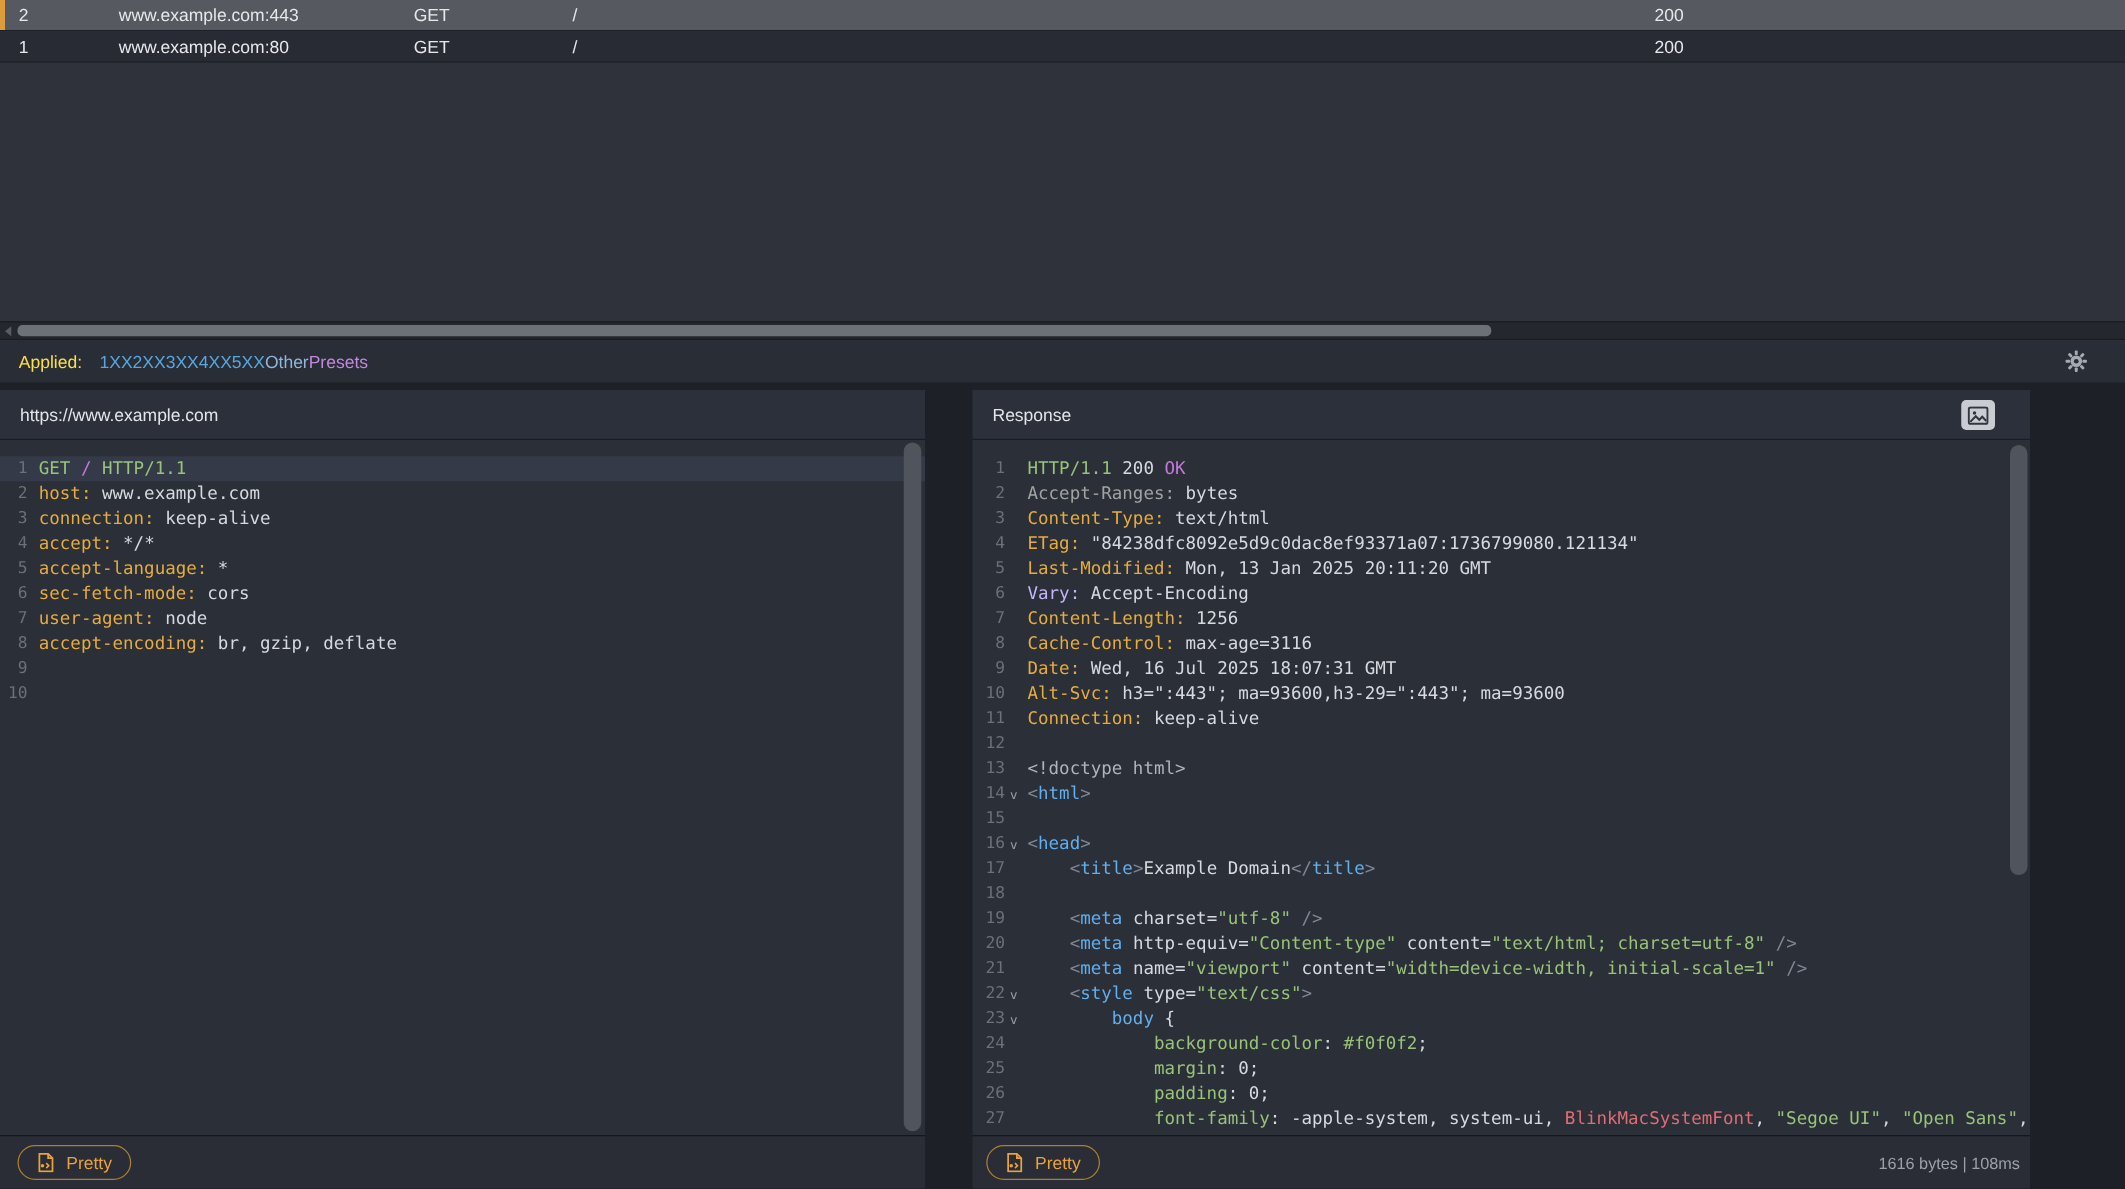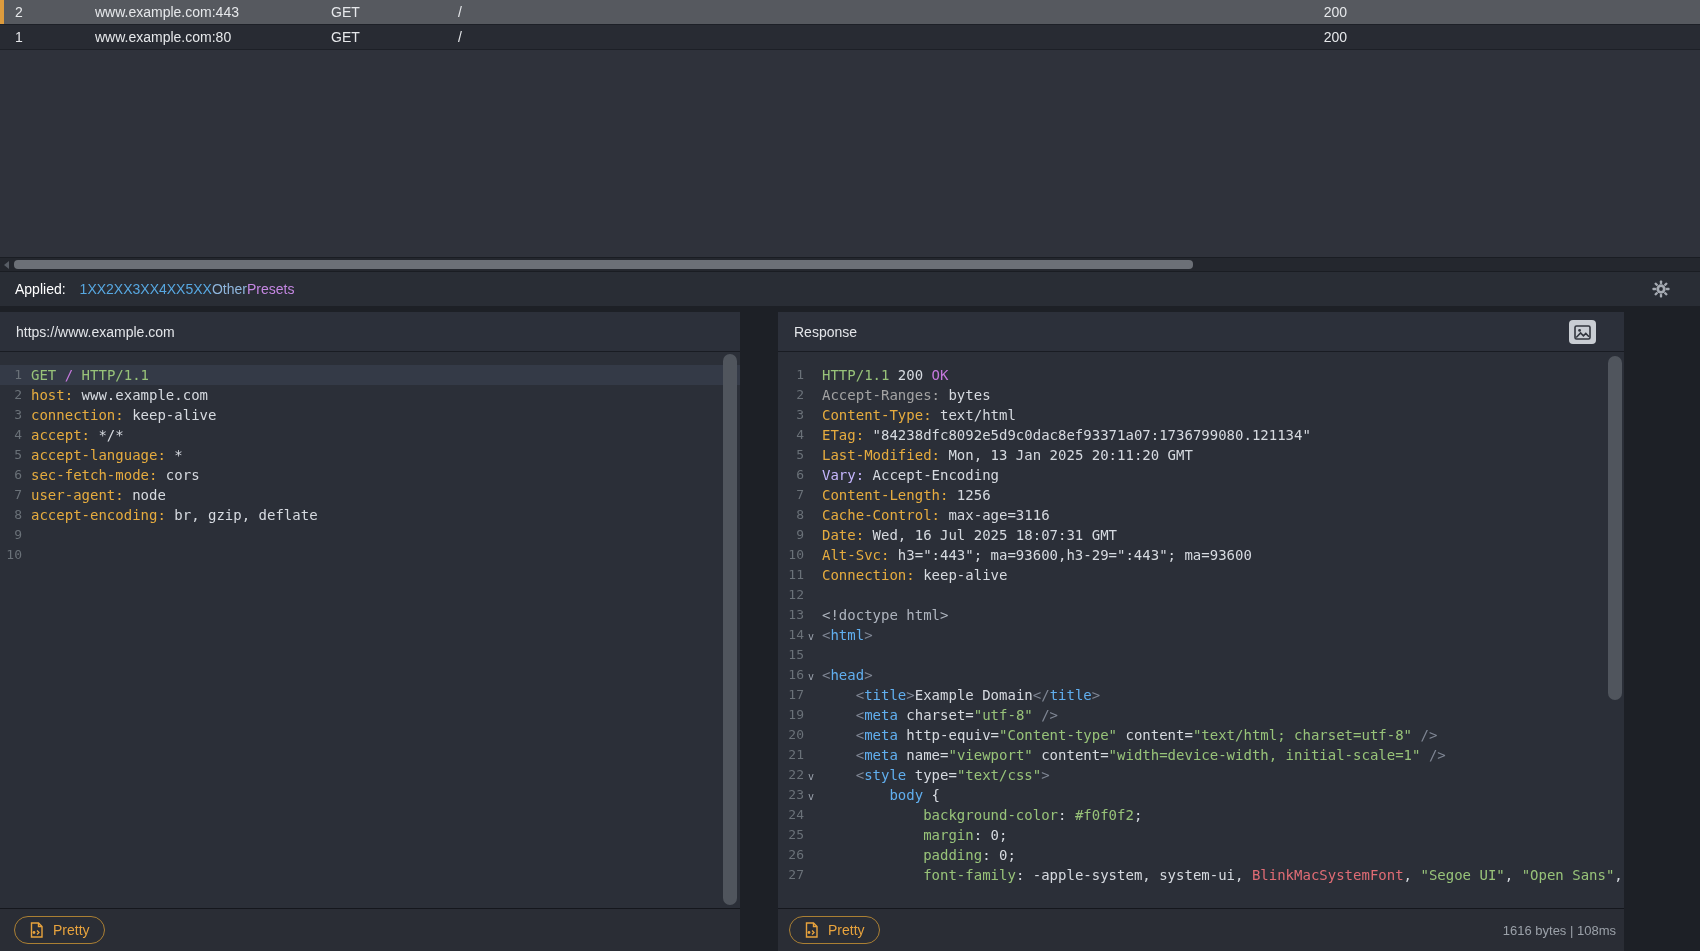--- a/index.html
+++ b/index.html
@@ -20,21 +20,21 @@
   .c-status { left:1236px; width:111px; text-align:right; }
   .c-query { left:1381px; } .c-stat { left:1674px; }
 
   .hscroll { position:absolute; left:0; top:257px; width:1700px; height:14px; background:#24272e; border-top:1px solid #1a1d23; }
   .hthumb  { position:absolute; left:14px; top:2px; width:1179px; height:9px; background:#6c7077; border-radius:4px; }
   .harrow  { position:absolute; left:4px; top:3px; width:0; height:0; border-top:4px solid transparent; border-bottom:4px solid transparent; border-right:5px solid #585d65; }
 
   
   .filter-bar { position:absolute; left:0; top:271px; width:1700px; height:35px; background:#292d35; border-top:1px solid #1a1d23;
                 display:flex; align-items:center; padding-left:15px; gap:14px; font-size:14px; }
-  .filter-label { color:#ffffff; }
+  .filter-label { color:#fde047; }
   .flink { cursor:pointer; }
   .gearwrap { position:absolute; right:30px; top:50%; transform:translateY(-50%); width:18px; height:18px; cursor:pointer; }
 
   
   .pane { position:absolute; top:312px; height:639px; display:flex; flex-direction:column;border-radius:23px; }
   .pane-left  { left:0;    width:740px; }
   .pane-right { left:778px; width:846px; }
   .pane-header { height:40px; flex:none; background:#2c303a; border-bottom:1px solid #191c23; display:flex; align-items:center;
                  padding:0 16px; font-size:14px; color:#e3e5e9; position:relative; }
   .editor { flex:1; background:#2b2f38; position:relative; overflow:hidden; padding-top:13px;
@@ -181,20 +181,21 @@
           <div class="line"><span class="ln">8</span><span class="fold"></span><span class="code"><span style="color: rgb(230, 172, 63);">Cache-Control:</span><span style="color: rgb(214, 218, 224);"> max-age=3116</span></span></div>
           <div class="line"><span class="ln">9</span><span class="fold"></span><span class="code"><span style="color: rgb(230, 172, 63);">Date:</span><span style="color: rgb(214, 218, 224);"> Wed, 16 Jul 2025 18:07:31 GMT</span></span></div>
           <div class="line"><span class="ln">10</span><span class="fold"></span><span class="code"><span style="color: rgb(230, 172, 63);">Alt-Svc:</span><span style="color: rgb(214, 218, 224);"> h3=":443"; ma=93600,h3-29=":443"; ma=93600</span></span></div>
           <div class="line"><span class="ln">11</span><span class="fold"></span><span class="code"><span style="color: rgb(230, 172, 63);">Connection:</span><span style="color: rgb(214, 218, 224);"> keep-alive</span></span></div>
           <div class="line"><span class="ln">12</span><span class="fold"></span><span class="code"></span></div>
           <div class="line"><span class="ln">13</span><span class="fold"></span><span class="code"><span style="color: rgb(174, 180, 190);">&lt;!doctype html&gt;</span></span></div>
           <div class="line"><span class="ln">14</span><span class="fold">v</span><span class="code"><span style="color: rgb(127, 134, 148);">&lt;</span><span style="color: rgb(97, 175, 239);">html</span><span style="color: rgb(127, 134, 148);">&gt;</span></span></div>
           <div class="line"><span class="ln">15</span><span class="fold"></span><span class="code"></span></div>
           <div class="line"><span class="ln">16</span><span class="fold">v</span><span class="code"><span style="color: rgb(127, 134, 148);">&lt;</span><span style="color: rgb(97, 175, 239);">head</span><span style="color: rgb(127, 134, 148);">&gt;</span></span></div>
           <div class="line"><span class="ln">17</span><span class="fold"></span><span class="code"><span style="color: rgb(214, 218, 224);">    </span><span style="color: rgb(127, 134, 148);">&lt;</span><span style="color: rgb(97, 175, 239);">title</span><span style="color: rgb(127, 134, 148);">&gt;</span><span style="color: rgb(214, 218, 224);">Example Domain</span><span style="color: rgb(127, 134, 148);">&lt;/</span><span style="color: rgb(97, 175, 239);">title</span><span style="color: rgb(127, 134, 148);">&gt;</span></span></div>
+          <div class="line"><span class="ln">18</span><span class="fold"></span><span class="code"></span></div>
           <div class="line"><span class="ln">19</span><span class="fold"></span><span class="code"><span style="color: rgb(214, 218, 224);">    </span><span style="color: rgb(127, 134, 148);">&lt;</span><span style="color: rgb(97, 175, 239);">meta</span><span style="color: rgb(214, 218, 224);"> charset=</span><span style="color: rgb(152, 195, 121);">"utf-8"</span><span style="color: rgb(214, 218, 224);"> </span><span style="color: rgb(127, 134, 148);">/&gt;</span></span></div>
           <div class="line"><span class="ln">20</span><span class="fold"></span><span class="code"><span style="color: rgb(214, 218, 224);">    </span><span style="color: rgb(127, 134, 148);">&lt;</span><span style="color: rgb(97, 175, 239);">meta</span><span style="color: rgb(214, 218, 224);"> http-equiv=</span><span style="color: rgb(152, 195, 121);">"Content-type"</span><span style="color: rgb(214, 218, 224);"> content=</span><span style="color: rgb(152, 195, 121);">"text/html; charset=utf-8"</span><span style="color: rgb(214, 218, 224);"> </span><span style="color: rgb(127, 134, 148);">/&gt;</span></span></div>
           <div class="line"><span class="ln">21</span><span class="fold"></span><span class="code"><span style="color: rgb(214, 218, 224);">    </span><span style="color: rgb(127, 134, 148);">&lt;</span><span style="color: rgb(97, 175, 239);">meta</span><span style="color: rgb(214, 218, 224);"> name=</span><span style="color: rgb(152, 195, 121);">"viewport"</span><span style="color: rgb(214, 218, 224);"> content=</span><span style="color: rgb(152, 195, 121);">"width=device-width, initial-scale=1"</span><span style="color: rgb(214, 218, 224);"> </span><span style="color: rgb(127, 134, 148);">/&gt;</span></span></div>
           <div class="line"><span class="ln">22</span><span class="fold">v</span><span class="code"><span style="color: rgb(214, 218, 224);">    </span><span style="color: rgb(127, 134, 148);">&lt;</span><span style="color: rgb(97, 175, 239);">style</span><span style="color: rgb(214, 218, 224);"> type=</span><span style="color: rgb(152, 195, 121);">"text/css"</span><span style="color: rgb(127, 134, 148);">&gt;</span></span></div>
           <div class="line"><span class="ln">23</span><span class="fold">v</span><span class="code"><span style="color: rgb(214, 218, 224);">        </span><span style="color: rgb(97, 175, 239);">body</span><span style="color: rgb(214, 218, 224);"> {</span></span></div>
           <div class="line"><span class="ln">24</span><span class="fold"></span><span class="code"><span style="color: rgb(214, 218, 224);">            </span><span style="color: rgb(152, 195, 121);">background-color</span><span style="color: rgb(214, 218, 224);">: </span><span style="color: rgb(152, 195, 121);">#f0f0f2</span><span style="color: rgb(214, 218, 224);">;</span></span></div>
           <div class="line"><span class="ln">25</span><span class="fold"></span><span class="code"><span style="color: rgb(214, 218, 224);">            </span><span style="color: rgb(152, 195, 121);">margin</span><span style="color: rgb(214, 218, 224);">: 0;</span></span></div>
           <div class="line"><span class="ln">26</span><span class="fold"></span><span class="code"><span style="color: rgb(214, 218, 224);">            </span><span style="color: rgb(152, 195, 121);">padding</span><span style="color: rgb(214, 218, 224);">: 0;</span></span></div>
           <div class="line"><span class="ln">27</span><span class="fold"></span><span class="code"><span style="color: rgb(214, 218, 224);">            </span><span style="color: rgb(152, 195, 121);">font-family</span><span style="color: rgb(214, 218, 224);">: -apple-system, system-ui, </span><span style="color: rgb(224, 108, 117);">BlinkMacSystemFont</span><span style="color: rgb(214, 218, 224);">, </span><span style="color: rgb(152, 195, 121);">"Segoe UI"</span><span style="color: rgb(214, 218, 224);">, </span><span style="color: rgb(152, 195, 121);">"Open Sans"</span><span style="color: rgb(214, 218, 224);">, </span><span style="color: rgb(152, 195, 121);">"Helvetica Ne</span></span></div>
         </div>

